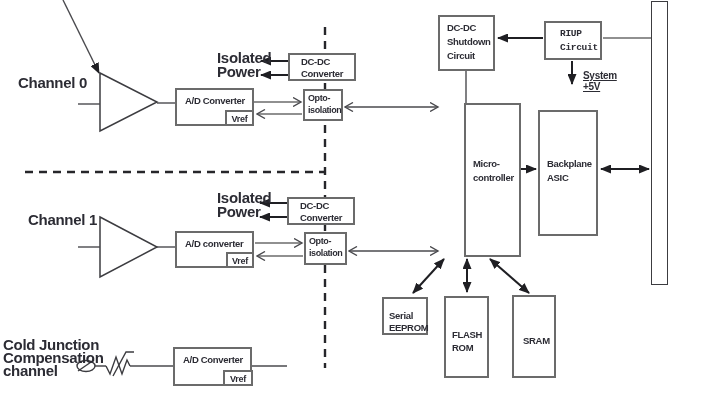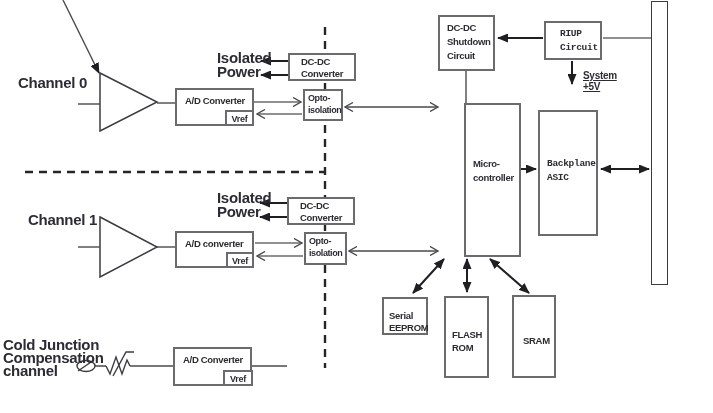--- a/index.html
+++ b/index.html
@@ -118,21 +118,21 @@
   </div>
   <div class="box" style="left:544px;top:21px;width:58px;height:39px;padding:4px 0 0 14px;line-height:14px;font-family:Liberation Mono, monospace;">
     <div>RIUP</div>
     <div>Circuit</div>
   </div>
 
   <div class="box" style="left:440px;top:103px;width:57px;height:154px;padding:52px 0 0 7px;line-height:14px;margin-left:24px;">
     <div>Micro-</div>
     <div>controller</div>
   </div>
-  <div class="box" style="left:538px;top:110px;width:60px;height:126px;padding:45px 0 0 7px;line-height:14px;font-family:Liberation Mono, monospace;">
+  <div class="box" style="left:538px;top:110px;width:60px;height:126px;padding:45px 0 0 7px;line-height:14px;">
     <div>Backplane</div>
     <div>ASIC</div>
   </div>
   <div class="box" style="left:651px;top:1px;width:17px;height:284px;border:1.5px solid #3c3c40;"></div>
 
   <div class="box" style="left:382px;top:297px;width:46px;height:38px;padding:11px 0 0 5px;line-height:12px;">
     <div>Serial</div>
     <div>EEPROM</div>
   </div>
   <div class="box" style="left:512px;top:295px;width:44px;height:83px;padding:37px 0 0 9px;">

